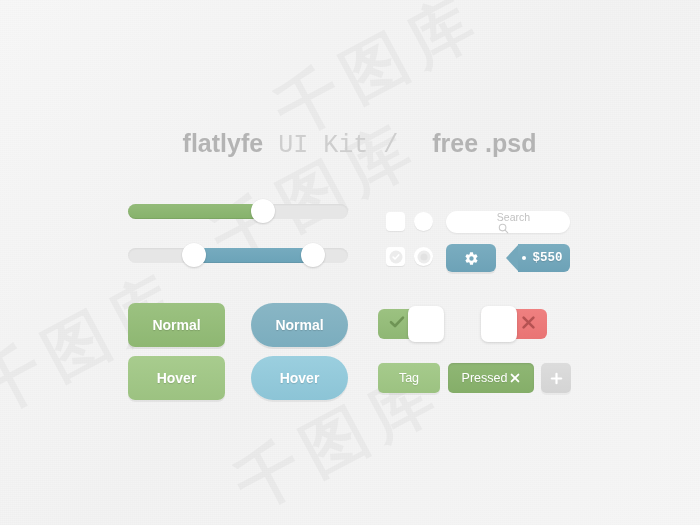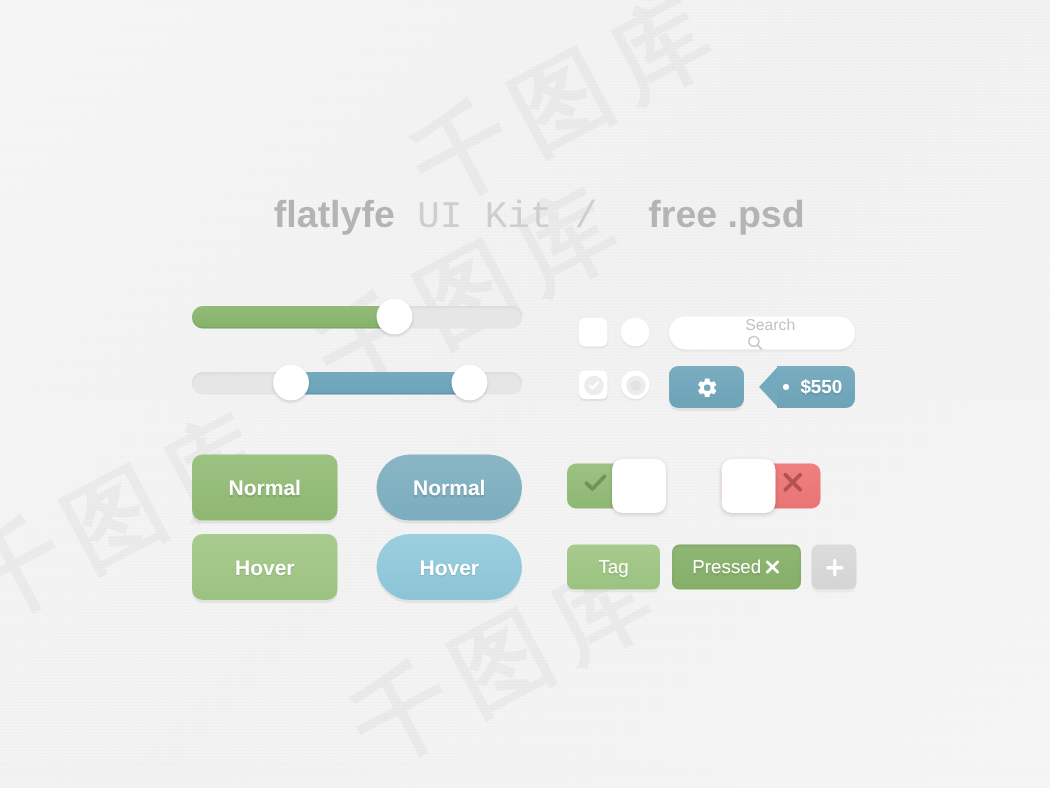--- a/index.html
+++ b/index.html
@@ -202,20 +202,21 @@
   #gear-button svg { display: block; }
 
   
   #price-tag {
     position: absolute;
     left: 506px;
     top: 244px;
     width: 64px;
     height: 28px;
     cursor: pointer;
+    font-family: Liberation Mono, monospace;
   }
   #price-tag .tag-body {
     position: absolute;
     left: 12px;
     top: 0;
     width: 52px;
     height: 28px;
     border-radius: 0 6px 6px 0;
     background: linear-gradient(#7aadc0, #6da2b7);
   }

